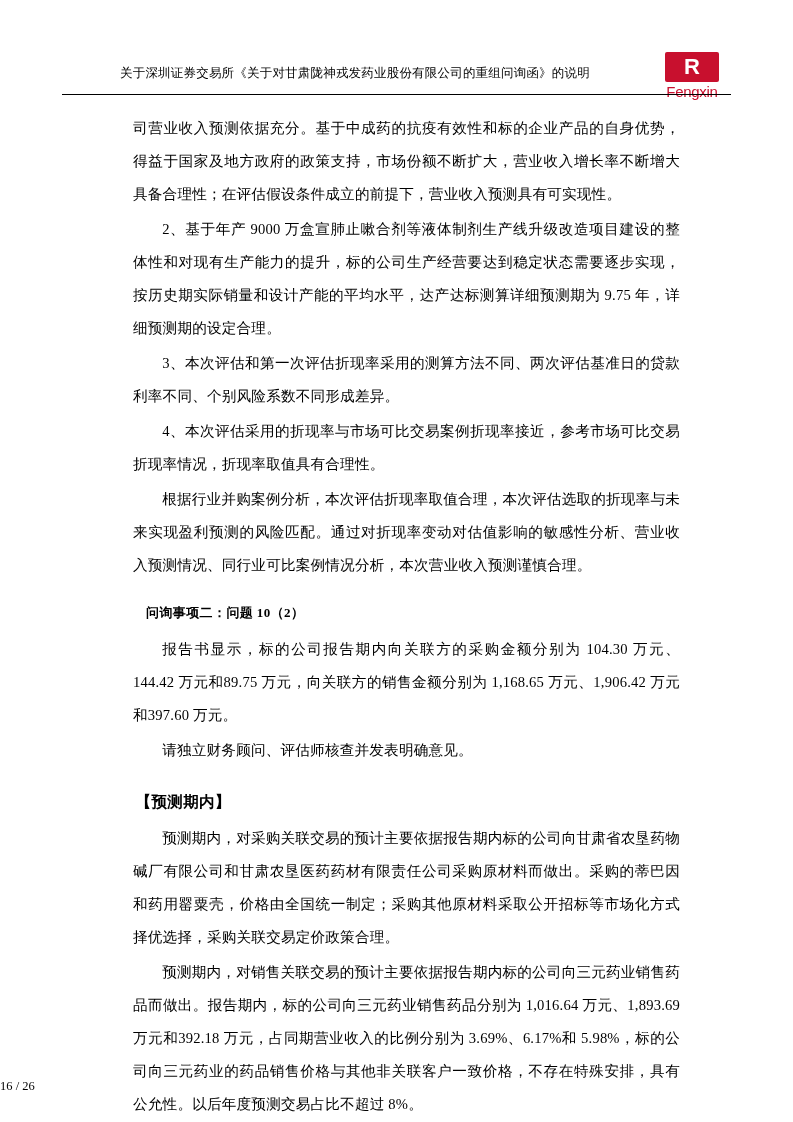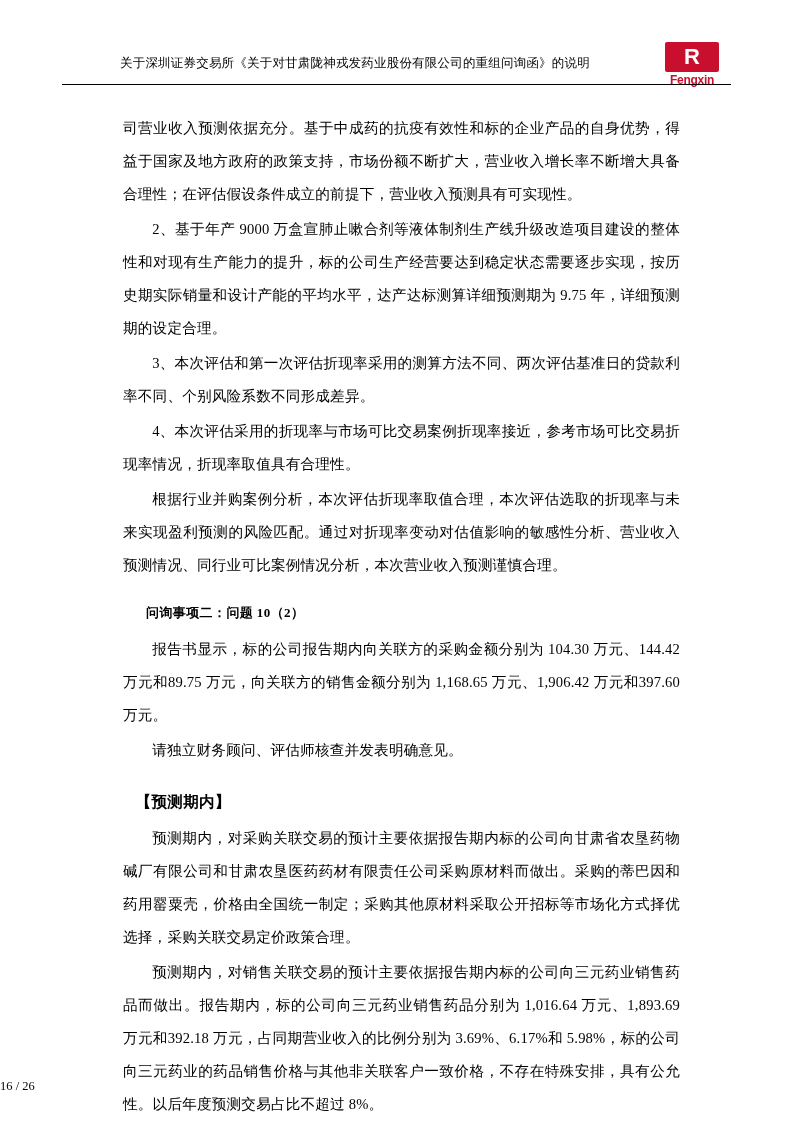--- a/index.html
+++ b/index.html
@@ -15,21 +15,21 @@
     margin: 0 auto;
     box-sizing: border-box;
     font-family: "Liberation Serif", "DejaVu Serif", serif;
     color: #000000;
     overflow: hidden;
   }
 
   
   .header {
     position: absolute;
-    top: 46px;
+    top: 56px;
     left: 62px;
     right: 62px;
     height: 46px;
   }
   .header-title {
     position: absolute;
     left: 58px;
     top: 8px;
     font-size: 12.5px;
     line-height: 18px;
@@ -71,35 +71,35 @@
     font-size: 22px;
     line-height: 22px;
   }
   .logo-text {
     position: absolute;
     left: 0;
     top: 31px;
     width: 78px;
     text-align: center;
     font-family: "Liberation Sans", sans-serif;
-    font-weight: bold;
-    font-size: 12px;
+    font-weight: normal;
+    font-size: 15px;
     color: #c8102e;
     letter-spacing: -0.3px;
   }
 
   
   .content {
     position: absolute;
     top: 112px;
     left: 120px;
     width: 560px;
   }
   p {
-    margin: 0 0 2px 3px;
+    margin: 0 0 2px 13px;
     font-size: 14.6px;
     line-height: 33px;
     text-align: justify;
     text-justify: inter-ideograph;
     letter-spacing: 0.2px;
   }
   p.indent {
     text-indent: 2em;
   }
   .heading {

